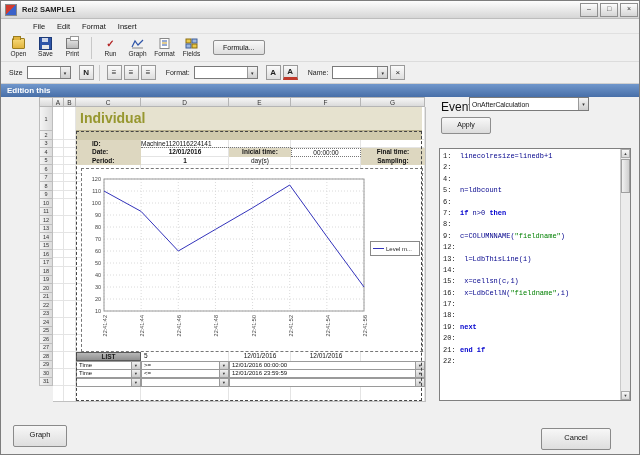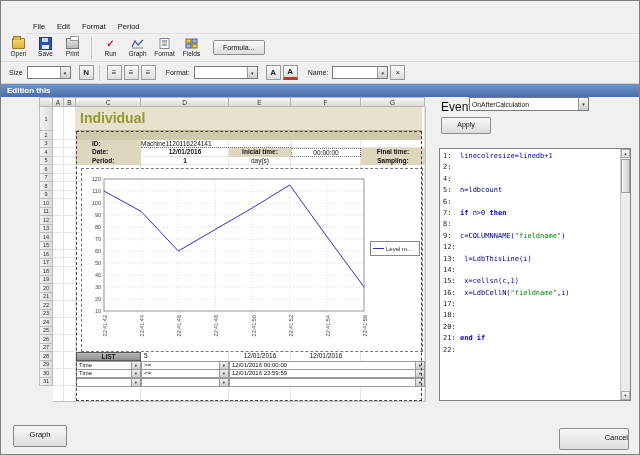--- a/index.html
+++ b/index.html
@@ -63,21 +63,21 @@
   .fcombo{display:flex;background:#fff;border:1px solid #9a9a9a;align-items:stretch;}
   .fcombo .val{flex:1;font-size:6px;line-height:7.5px;padding:0 2px;color:#111;white-space:nowrap;overflow:hidden;}
   .fcombo .arrow{width:8px;background:linear-gradient(#f0f0f0,#cccccc);border-left:1px solid #9a9a9a;font-size:4.5px;display:flex;align-items:center;justify-content:center;color:#333;}
   
   .eventpanel{position:absolute;left:436px;top:0;width:202px;height:324px;}
   .evlabel{position:absolute;left:4px;top:3px;font-size:12px;color:#111;}
   .evcombo{position:absolute;left:32px;top:0;width:120px;height:14px;}
   .applybtn{position:absolute;left:4px;top:20px;width:48px;height:15px;background:linear-gradient(#f8f8f8,#dcdcdc);border:1px solid #8e8e8e;font-size:7px;color:#111;text-align:center;line-height:13px;border-radius:2px;}
   .codebox{position:absolute;left:2px;top:51px;width:192px;height:253px;background:#fff;border:1px solid #808080;box-sizing:border-box;overflow:hidden;}
   .codelines{position:absolute;left:3px;top:2px;right:11px;bottom:0;font-family:"DejaVu Sans Mono",monospace;font-size:7px;}
-  .codeline{height:11.4px;line-height:11.4px;white-space:pre;}
+  .codeline{height:11.4px;line-height:11.4px;white-space:pre;font-family:Liberation Mono, monospace;}
   .lnum{display:inline-block;width:17px;color:#222;}
   .seg-id{color:#00008b;}
   .seg-kw{color:#0000cd;font-weight:bold;}
   .seg-st{color:#008000;}
   .seg-cm{color:#008000;}
   .vscroll{position:absolute;right:0;top:0;bottom:0;width:9px;background:#ececec;border-left:1px solid #c9c9c9;}
   .sarrow{position:absolute;left:0;width:9px;height:9px;background:linear-gradient(#f8f8f8,#d8d8d8);border:1px solid #aaa;font-size:4px;text-align:center;line-height:8px;color:#444;box-sizing:border-box;}
   .sthumb{position:absolute;left:0;top:10px;width:9px;height:34px;background:linear-gradient(90deg,#f2f2f2,#cfcfcf);border:1px solid #9f9f9f;box-sizing:border-box;}
   
   .footer{position:absolute;left:0;top:420px;width:640px;height:35px;background:#f0f0f0;}
@@ -86,26 +86,35 @@
   .grid{stroke:#dadada;stroke-dasharray:1,2;}
   .plotborder{fill:none;stroke:#9a9a9a;}
   .ytick{font:5.5px "Liberation Sans",sans-serif;fill:#444;text-anchor:end;}
   .xtick{font:5.5px "Liberation Sans",sans-serif;fill:#444;text-anchor:end;}
 </style>
 </head>
 <body>
 
 <div class="window">
 
+  <div class="titlebar">
+    <span class="appicon"></span>
+    <span class="title">Rel2 SAMPLE1</span>
+    <span class="winbtns">
+      <span class="winbtn">–</span>
+      <span class="winbtn">□</span>
+      <span class="winbtn">×</span>
+    </span>
+  </div>
 
   <div class="menubar">
       <span class="menu-item">File</span>
       <span class="menu-item">Edit</span>
       <span class="menu-item">Format</span>
-      <span class="menu-item">Period</span>
+      <span class="menu-item">Insert</span>
     </div>
 
   <div class="toolbar1">
     <div class="tbtn">
       <span class="icon12">
           <span class="folder"></span>
         </span>
       <span>Open</span>
     </div>
     <div class="tbtn">
@@ -379,31 +388,32 @@
             <div class="codeline"><span class="lnum">7:</span><span class="seg-kw">if </span><span class="seg-id">n&gt;0 </span><span class="seg-kw">then</span></div>
             <div class="codeline"><span class="lnum">8:</span></div>
             <div class="codeline"><span class="lnum">9:</span><span class="seg-id">c=COLUMNNAME(</span><span class="seg-st">"fieldname"</span><span class="seg-id">)</span></div>
             <div class="codeline"><span class="lnum">12:</span></div>
             <div class="codeline"><span class="lnum">13:</span><span class="seg-id"> l=LdbThisLine(i)</span></div>
             <div class="codeline"><span class="lnum">14:</span></div>
             <div class="codeline"><span class="lnum">15:</span><span class="seg-id"> x=cellsn(c,1)</span></div>
             <div class="codeline"><span class="lnum">16:</span><span class="seg-id"> x=LdbCellN(</span><span class="seg-st">"fieldname"</span><span class="seg-id">,i)</span></div>
             <div class="codeline"><span class="lnum">17:</span></div>
             <div class="codeline"><span class="lnum">18:</span></div>
+            <div class="codeline"><span class="lnum">19:</span><span class="seg-kw">next</span></div>
             <div class="codeline"><span class="lnum">20:</span></div>
             <div class="codeline"><span class="lnum">21:</span><span class="seg-kw">end if</span></div>
             <div class="codeline"><span class="lnum">22:</span></div>
           </div>
         <div class="vscroll">
           <div class="sarrow" style="top:0;">▲</div>
           <div class="sthumb"></div>
           <div class="sarrow" style="bottom:0;">▼</div>
         </div>
       </div>
     </div>
   </div>
 
   <div class="footer">
     <div class="btn" style="left:12px;top:4px;width:52px;height:20px;line-height:18px;">Graph</div>
-    <div class="btn" style="left:558px;top:7px;width:68px;height:20px;line-height:18px;text-align:right;">Cancel</div>
+    <div class="btn" style="left:540px;top:7px;width:68px;height:20px;line-height:18px;">Cancel</div>
   </div>
 
 </div>
 
 </body></html>

